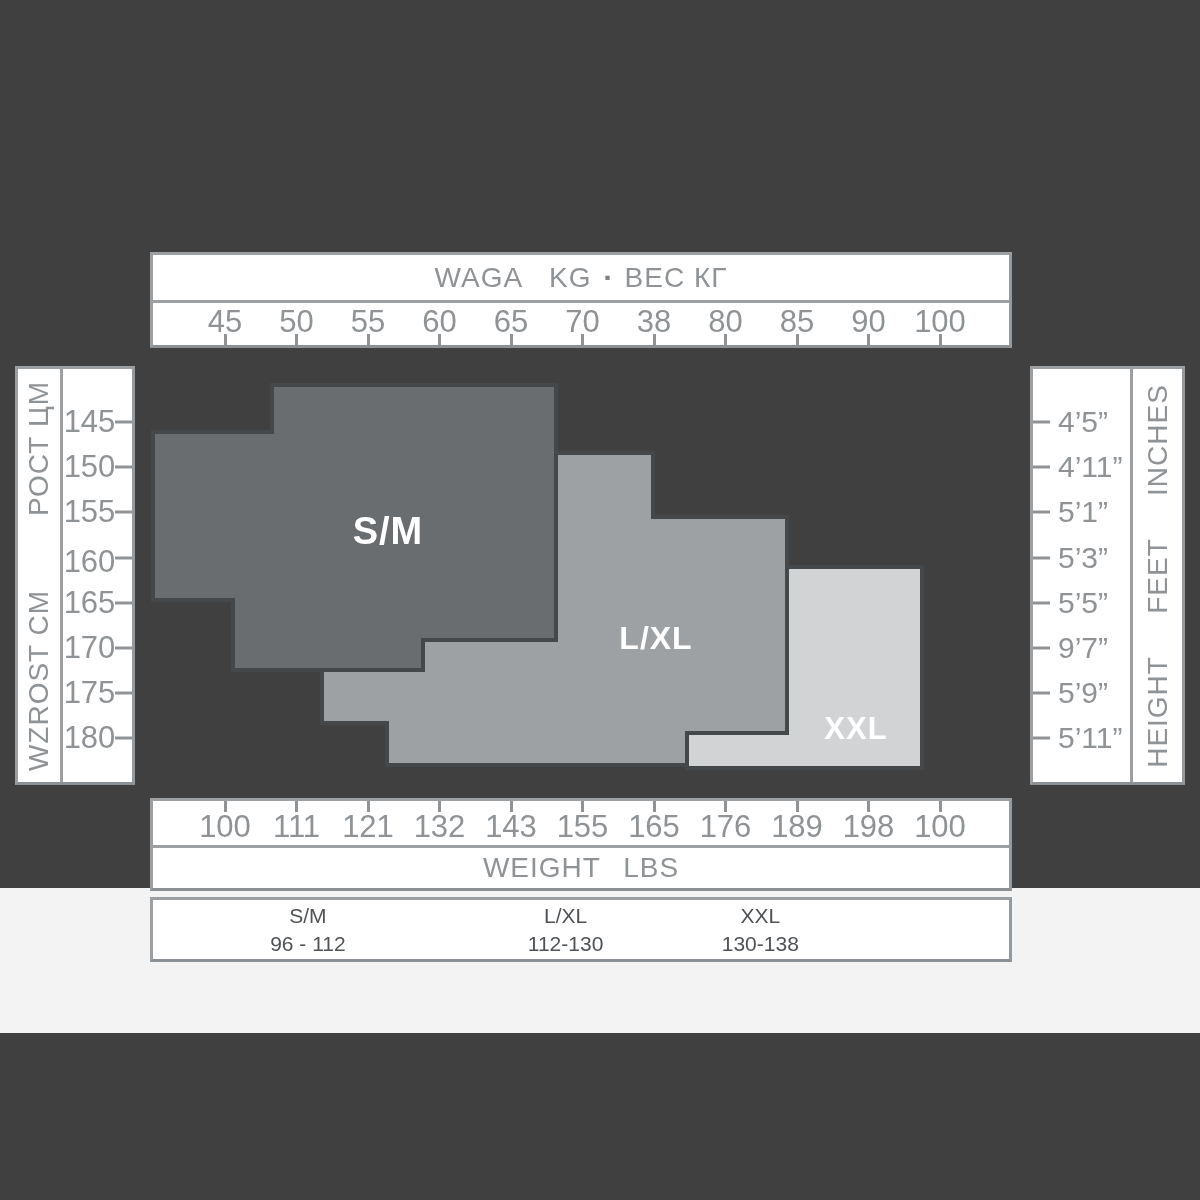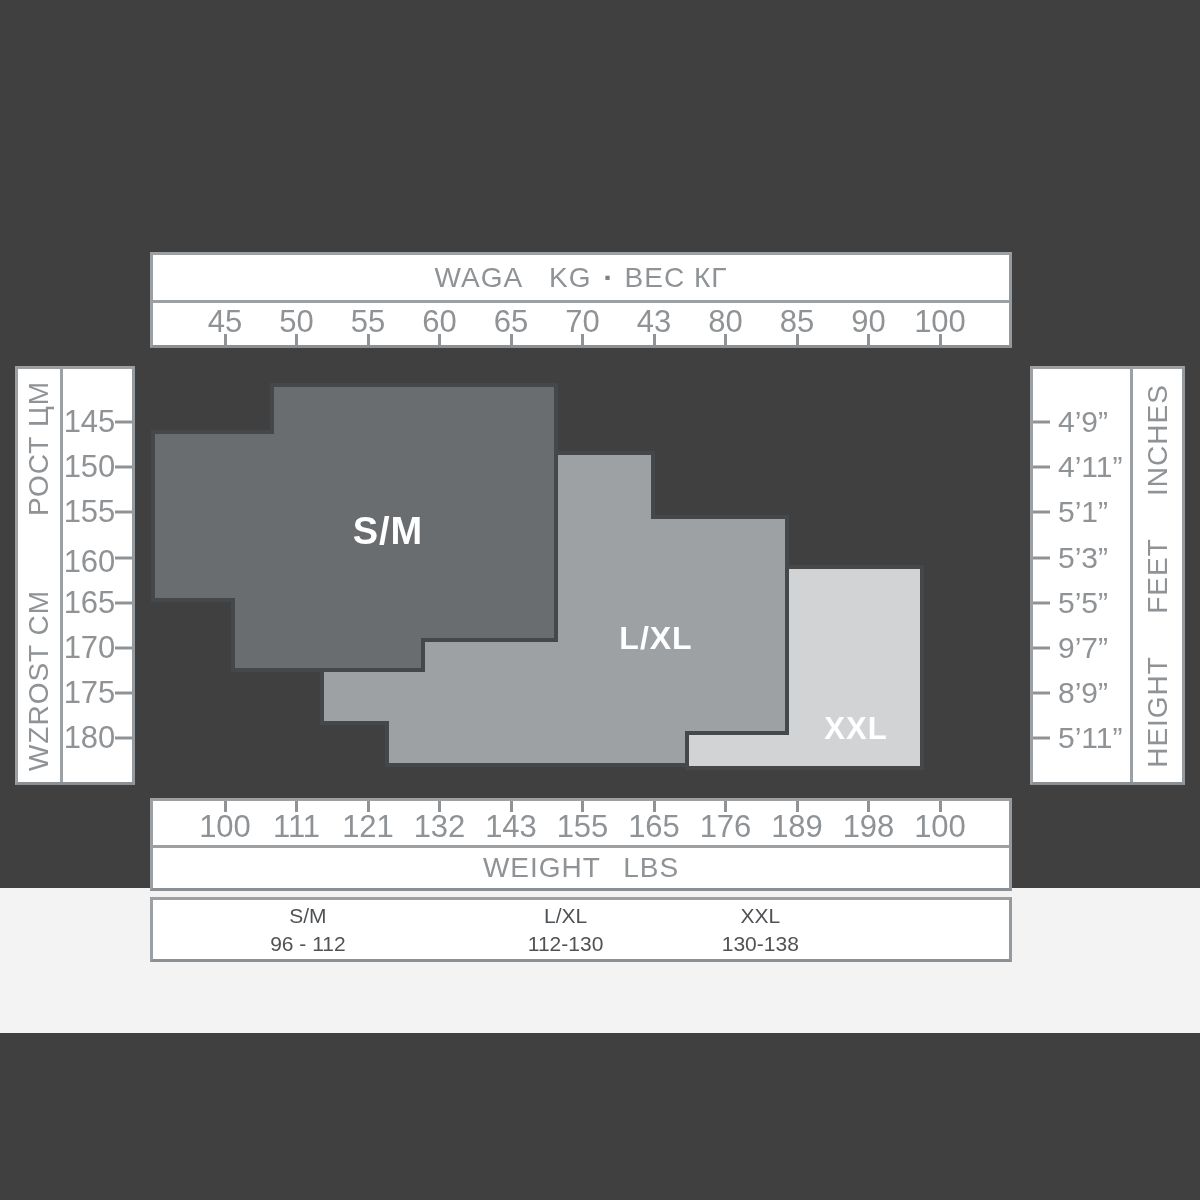--- a/index.html
+++ b/index.html
@@ -105,21 +105,21 @@
         <div class="hnum" style="left: 143.5px;">50</div>
         <div class="htick tick-bottom" style="left: 142px;"></div>
         <div class="hnum" style="left: 215px;">55</div>
         <div class="htick tick-bottom" style="left: 213.5px;"></div>
         <div class="hnum" style="left: 286.5px;">60</div>
         <div class="htick tick-bottom" style="left: 285px;"></div>
         <div class="hnum" style="left: 358px;">65</div>
         <div class="htick tick-bottom" style="left: 356.5px;"></div>
         <div class="hnum" style="left: 429.5px;">70</div>
         <div class="htick tick-bottom" style="left: 428px;"></div>
-        <div class="hnum" style="left: 501px;">43</div>
+        <div class="hnum" style="left: 501px;">38</div>
         <div class="htick tick-bottom" style="left: 499.5px;"></div>
         <div class="hnum" style="left: 572.5px;">80</div>
         <div class="htick tick-bottom" style="left: 571px;"></div>
         <div class="hnum" style="left: 644px;">85</div>
         <div class="htick tick-bottom" style="left: 642.5px;"></div>
         <div class="hnum" style="left: 715.5px;">90</div>
         <div class="htick tick-bottom" style="left: 714px;"></div>
         <div class="hnum" style="left: 787px;">100</div>
         <div class="htick tick-bottom" style="left: 785.5px;"></div>
       </div>
@@ -146,33 +146,33 @@
         <div class="vtick" style="top: 369.4px;"></div>
       </div>
   </div>
   <div class="rot-label rot-left">
     <span>WZROST CM</span>
     <span>РОСТ ЦМ</span>
   </div>
 
   <div class="axis-box right-block">
     <div class="vscale" id="right-scale">
-        <div class="vnum" style="top: 53px;">4’9”</div>
+        <div class="vnum" style="top: 53px;">4’5”</div>
         <div class="vtick" style="top: 53px;"></div>
         <div class="vnum" style="top: 98.2px;">4’11”</div>
         <div class="vtick" style="top: 98.2px;"></div>
         <div class="vnum" style="top: 143.4px;">5’1”</div>
         <div class="vtick" style="top: 143.4px;"></div>
         <div class="vnum" style="top: 188.6px;">5’3”</div>
         <div class="vtick" style="top: 188.6px;"></div>
         <div class="vnum" style="top: 233.8px;">5’5”</div>
         <div class="vtick" style="top: 233.8px;"></div>
         <div class="vnum" style="top: 279px;">9’7”</div>
         <div class="vtick" style="top: 279px;"></div>
-        <div class="vnum" style="top: 324.2px;">8’9”</div>
+        <div class="vnum" style="top: 324.2px;">5’9”</div>
         <div class="vtick" style="top: 324.2px;"></div>
         <div class="vnum" style="top: 369.4px;">5’11”</div>
         <div class="vtick" style="top: 369.4px;"></div>
       </div>
     <div class="label-col"></div>
   </div>
   <div class="rot-label rot-right">
     <span>HEIGHT FEET INCHES</span>
   </div>
 

